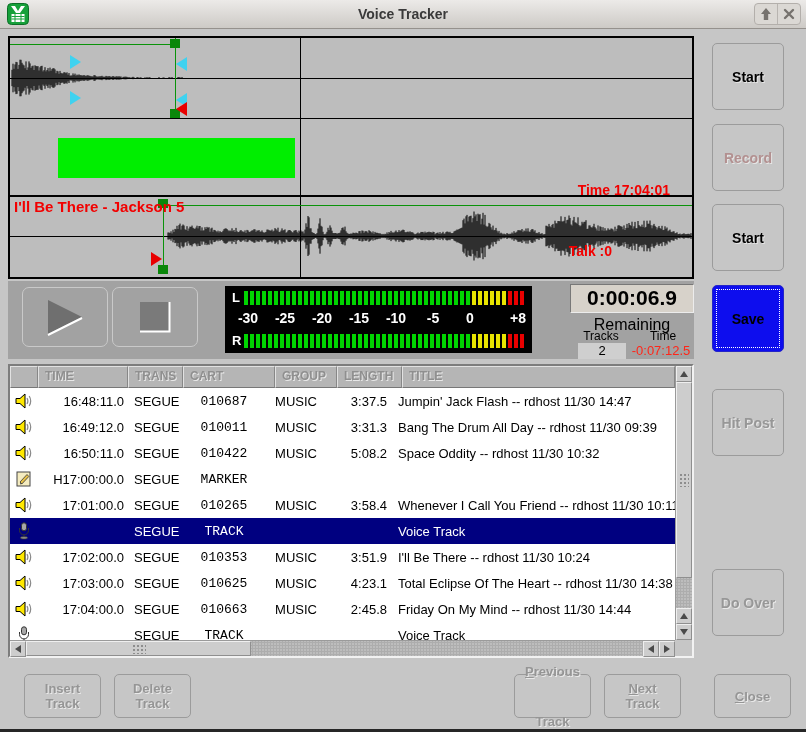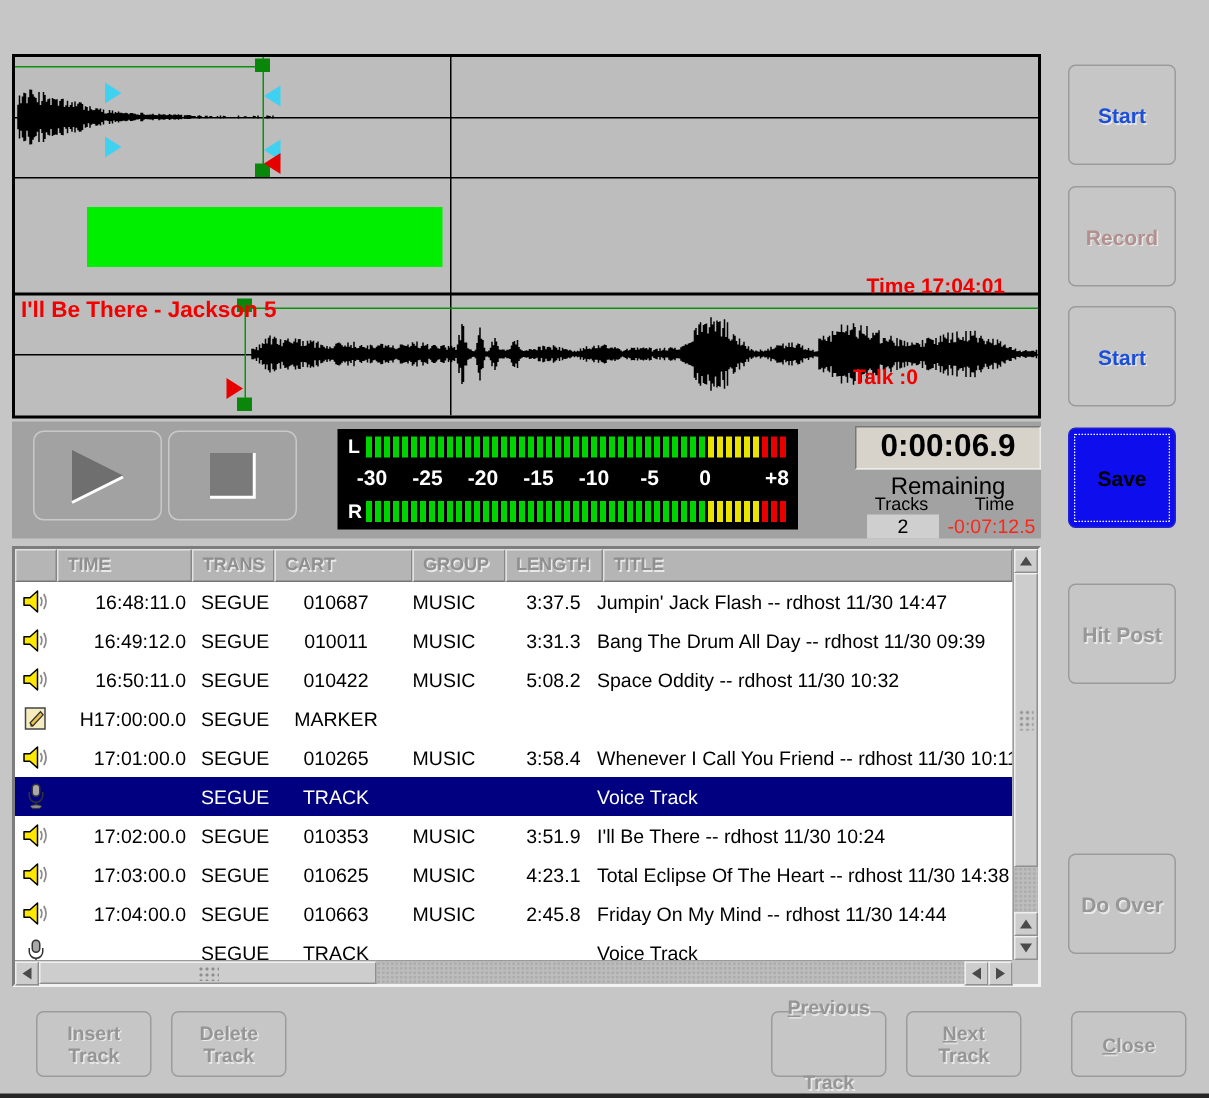--- a/index.html
+++ b/index.html
@@ -70,21 +70,21 @@
          border-right:1px solid #878787;border-bottom:1px solid #777;box-sizing:border-box;
          font-weight:bold;font-size:12px;color:#8f8f8f;text-shadow:1px 1px 0 #e8e8e8;
          padding-left:6px;line-height:19px;white-space:nowrap;overflow:hidden;}
   .log-body{position:absolute;left:0;top:22px;right:17px;bottom:2px;overflow:hidden;}
   .lrow{display:flex;height:26px;align-items:center;font-size:13px;color:#000;background:#fff;}
   .lrow.selected{background:#000080;color:#fff;}
   .lcell{box-sizing:border-box;white-space:nowrap;overflow:hidden;}
   .c0{width:28px;text-align:center;padding-top:2px;}
   .c1{width:90px;text-align:right;padding-right:4px;}
   .c2{width:55px;padding-left:6px;}
-  .c3{width:82px;text-align:center;}
+  .c3{width:82px;text-align:center;font-family:Liberation Mono, monospace;}
   .c4{width:62px;text-align:center;}
   .c5{width:65px;text-align:right;padding-right:5px;}
   .c6{flex:1;padding-left:6px;}
 
   
   .v-scroll{position:absolute;top:0;right:0;width:17px;height:274px;background:#c6c6c6;border-left:1px solid #9a9a9a;box-sizing:border-box;}
   .h-scroll{position:absolute;left:0;bottom:0;height:16px;right:17px;background:#c6c6c6;border-top:1px solid #9a9a9a;box-sizing:border-box;display:flex;}
   .sb-corner{position:absolute;right:0;bottom:0;width:17px;height:16px;background:#c6c6c6;}
   .sb-btn{width:16px;height:16px;background:#cdcdcd;border:1px solid;border-color:#efefef #8f8f8f #8f8f8f #efefef;
           box-sizing:border-box;display:flex;align-items:center;justify-content:center;flex:none;}
@@ -101,36 +101,59 @@
   .arrow{width:0;height:0;}
   .arr-up{border-left:4px solid transparent;border-right:4px solid transparent;border-bottom:6px solid #4a4a4a;}
   .arr-down{border-left:4px solid transparent;border-right:4px solid transparent;border-top:6px solid #4a4a4a;}
   .arr-left{border-top:4px solid transparent;border-bottom:4px solid transparent;border-right:6px solid #4a4a4a;}
   .arr-right{border-top:4px solid transparent;border-bottom:4px solid transparent;border-left:6px solid #4a4a4a;}
 
   
   .side-btn{position:absolute;left:712px;width:72px;height:67px;border:1px solid #9b9b9b;border-radius:5px;
             display:flex;align-items:center;justify-content:center;font-weight:bold;font-size:14px;
             box-sizing:border-box;text-align:center;background:transparent;}
-  .side-btn.green{color:#1d4ed8;text-shadow:1px 1px 0 #e6e6e6;text-align:right;}
+  .side-btn.green{color:#000000;text-shadow:1px 1px 0 #e6e6e6;text-align:right;}
   .side-btn.red{color:#b29090;text-shadow:1px 1px 0 #e6e6e6;}
   .side-btn.gray{color:#979797;text-shadow:1px 1px 0 #e9e9e9;}
   .side-btn.blue{background:#0d0dee;color:#000;border:1px solid #2424c8;
                  outline:1px dotted #fff;outline-offset:-5px;}
   .foot-btn{position:absolute;top:674px;width:77px;height:44px;border:1px solid #9b9b9b;border-radius:5px;
             display:flex;flex-direction:column;align-items:center;justify-content:center;
             font-weight:bold;font-size:13px;line-height:15px;color:#959595;
             text-shadow:1px 1px 0 #e9e9e9;box-sizing:border-box;background:transparent;}
   .foot-btn u, .side-btn u{text-decoration:underline;}
 </style>
 </head>
 <body>
 
 <div class="window">
 
+  <div class="titlebar">
+    <div class="app-icon">
+      <svg width="22" height="22" viewBox="0 0 22 22">
+        <rect x="0.5" y="0.5" width="21" height="21" rx="4" fill="#17a03a" stroke="#0c6e26"></rect>
+        <polygon points="4,3 8,3 11,8 14,3 18,3 13,10 9,10" fill="#fff"></polygon>
+        <rect x="4.5" y="11" width="13" height="8" fill="#fff"></rect>
+        <path d="M4.5 13.5 H17.5 M4.5 16 H17.5 M8 11 V19 M14 11 V19" stroke="#17a03a" stroke-width="1" fill="none"></path>
+      </svg>
+    </div>
+    <div class="win-title">Voice Tracker</div>
+    <div class="win-controls">
+      <div class="win-btn">
+        <svg width="14" height="14" viewBox="0 0 14 14">
+            <path d="M7 1 L12 7 H9.2 V13 H4.8 V7 H2 Z" fill="#76726e"></path>
+          </svg>
+      </div>
+      <div class="win-btn">
+        <svg width="12" height="12" viewBox="0 0 12 12">
+            <path d="M2 2 L10 10 M10 2 L2 10" stroke="#76726e" stroke-width="2.4" stroke-linecap="round"></path>
+          </svg>
+      </div>
+    </div>
+  </div>
 
   <div class="tracker-panel">
     <svg id="panel-svg" class="panel-svg" width="682" height="239">
         <path d="M0 80.5H682" stroke="#000" stroke-width="1" fill="none"></path>
         <path d="M0 158H682" stroke="#000" stroke-width="2" fill="none"></path>
         <path d="M290.5 0V239" stroke="#000" stroke-width="1" fill="none"></path>
         <path d="M0 40.5H682" stroke="#000" stroke-width="1" fill="none"></path>
         <path d="M0 198.5H682" stroke="#000" stroke-width="1" fill="none"></path>
         <path d="M2 31.8V48.2M3 25.7V54.3M4 30.8V49.2M5 26.4V53.6M6 23.9V56.1M7 24.2V55.8M8 30.9V49.1M9 26.9V53.1M10 21.7V58.3M11 21.8V58.2M12 24.8V55.2M13 26.5V53.5M14 27.4V52.6M15 30.2V49.8M16 23.4V56.6M17 32.0V48.0M18 29.4V50.6M19 23.4V56.6M20 25.4V54.6M21 29.9V50.1M22 28.2V51.8M23 27.6V52.4M24 32.0V48.0M25 27.3V52.7M26 28.0V52.0M27 28.3V51.7M28 28.2V51.8M29 32.5V47.5M30 29.3V50.7M31 28.0V52.0M32 27.8V52.2M33 33.4V46.6M34 32.1V47.9M35 29.2V50.8M36 33.4V46.6M37 32.0V48.0M38 30.1V49.9M39 33.3V46.7M40 29.6V50.4M41 32.8V47.2M42 31.1V48.9M43 30.2V49.8M44 30.3V49.7M45 31.4V48.6M46 35.2V44.8M47 32.8V47.2M48 33.3V46.7M49 35.8V44.2M50 32.9V47.1M51 34.9V45.1M52 35.5V44.5M53 35.3V44.7M54 34.2V45.8M55 34.4V45.6M56 35.2V44.8M57 34.3V45.7M58 36.7V43.3M59 35.0V45.0M60 37.6V42.4M61 37.6V42.4M62 37.4V42.6M63 35.4V44.6M64 37.1V42.9M65 35.6V44.4M66 37.6V42.4M67 36.6V43.4M68 37.3V42.7M69 36.4V43.6M70 37.2V42.8M71 37.2V42.8M72 37.5V42.5M73 37.5V42.5M74 37.1V42.9M75 37.5V42.5M76 38.1V41.9M77 37.3V42.7M78 37.3V42.7M79 37.7V42.3M80 37.9V42.1M81 38.4V41.6M82 38.3V41.7M83 38.6V41.4M84 37.2V42.8M85 37.2V42.8M86 38.2V41.8M87 38.7V41.3M88 38.5V41.5M89 38.5V41.5M90 38.3V41.7M91 38.3V41.7M92 37.8V42.2M93 38.7V41.3M94 38.7V41.3M95 38.8V41.2M96 37.9V42.1M97 38.3V41.7M98 38.5V41.5M99 38.1V41.9M100 38.3V41.7M101 38.9V41.1M102 38.6V41.4M103 38.0V42.0M104 38.5V41.5M105 38.9V41.1M106 38.4V41.6M107 38.3V41.7M108 38.7V41.3M109 38.2V41.8M110 38.7V41.3M111 38.5V41.5M113 38.9V41.1M114 38.8V41.2M115 38.7V41.3M116 38.7V41.3M117 38.9V41.1M118 39.3V40.7M119 39.3V40.7M120 39.3V40.7M122 39.2V40.8M123 38.8V41.2M124 39.3V40.7M127 39.1V40.9M128 39.1V40.9M130 39.4V40.6M131 39.4V40.6M135 39.3V40.7M137 39.0V41.0M139 39.1V40.9M140 39.4V40.6M149 39.0V41.0M153 39.5V40.5M154 39.5V40.5M159 39.1V40.9M160 39.4V40.6M162 39.0V41.0M168 39.0V41.0M169 39.2V40.8M170 39.3V40.7M172 39.0V41.0" stroke="#000" stroke-width="1" fill="none"></path>
         <path d="M158 194.5V201.5M159 194.5V201.5M160 195.0V201.0M161 193.3V202.7M162 195.5V200.5M163 191.7V204.3M164 194.0V202.0M165 190.9V205.1M166 191.3V204.7M167 187.8V208.2M168 191.0V205.0M169 187.1V208.9M170 185.6V210.4M171 191.6V204.4M172 187.8V208.2M173 186.5V209.5M174 187.5V208.5M175 191.3V204.7M176 192.0V204.0M177 188.2V207.8M178 192.8V203.2M179 190.5V205.5M180 188.6V207.4M181 189.0V207.0M182 187.6V208.4M183 189.8V206.2M184 190.5V205.5M185 191.0V205.0M186 189.6V206.4M187 187.7V208.3M188 190.4V205.6M189 188.1V207.9M190 188.0V208.0M191 192.6V203.4M192 189.4V206.6M193 192.6V203.4M194 192.3V203.7M195 189.2V206.8M196 191.0V205.0M197 188.9V207.1M198 189.9V206.1M199 189.2V206.8M200 193.8V202.2M201 190.5V205.5M202 189.7V206.3M203 193.8V202.2M204 191.9V204.1M205 192.1V203.9M206 193.1V202.9M207 194.2V201.8M208 192.7V203.3M209 194.5V201.5M210 193.1V202.9M211 194.1V201.9M212 194.2V201.8M213 192.8V203.2M214 191.2V204.8M215 190.6V205.4M216 190.3V205.7M217 191.0V205.0M218 192.2V203.8M219 193.2V202.8M220 192.4V203.6M221 193.2V202.8M222 190.3V205.7M223 193.2V202.8M224 192.0V204.0M225 194.0V202.0M226 189.9V206.1M227 193.3V202.7M228 194.2V201.8M229 194.0V202.0M230 192.7V203.3M231 192.0V204.0M232 193.4V202.6M233 193.5V202.5M234 194.2V201.8M235 192.4V203.6M236 194.9V201.1M237 191.9V204.1M238 192.4V203.6M239 193.8V202.2M240 194.1V201.9M241 193.1V202.9M242 192.4V203.6M243 192.3V203.7M244 191.2V204.8M245 191.4V204.6M246 193.9V202.1M247 192.4V203.6M248 192.8V203.2M249 192.0V204.0M250 193.6V202.4M251 193.7V202.3M252 192.4V203.6M253 194.1V201.9M254 194.8V201.2M255 194.4V201.6M256 193.9V202.1M257 191.6V204.4M258 191.6V204.4M259 192.2V203.8M260 192.5V203.5M261 192.7V203.3M262 191.6V204.4M263 193.5V202.5M264 192.7V203.3M265 190.1V205.9M266 191.2V204.8M267 192.5V203.5M268 189.7V206.3M269 193.8V202.2M270 194.1V201.9M271 192.6V203.4M272 190.4V205.6M273 192.5V203.5M274 192.1V203.9M275 191.4V204.6M276 194.8V201.2M277 194.2V201.8M278 192.6V203.4M279 192.0V204.0M280 192.0V204.0M281 193.0V203.0M282 194.2V201.8M283 194.5V201.5M284 192.7V203.3M285 192.4V203.6M286 192.0V204.0M287 193.7V202.3M288 195.2V200.8M289 192.6V203.4M290 193.8V202.2M291 192.5V203.5M292 193.8V202.2M293 193.4V202.6M294 195.4V200.6M295 191.6V204.4M296 185.3V210.7M297 188.9V207.1M298 178.0V218.0M299 179.3V216.7M300 190.4V205.6M301 190.3V205.7M302 194.1V201.9M303 194.8V201.2M304 195.0V201.0M305 196.0V200.0M306 196.2V199.8M307 195.1V200.9M308 190.6V205.4M309 185.5V210.5M310 180.3V215.7M311 187.8V208.2M312 188.7V207.3M313 193.8V202.2M314 196.2V199.8M315 196.4V199.6M316 195.6V200.4M317 193.8V202.2M318 189.8V206.2M319 192.1V203.9M320 187.4V208.6M321 189.6V206.4M322 192.7V203.3M323 195.0V201.0M324 195.2V200.8M325 195.0V201.0M326 195.0V201.0M327 195.9V200.1M328 195.2V200.8M329 195.1V200.9M330 194.7V201.3M331 192.4V203.6M332 190.0V206.0M333 189.4V206.6M334 191.7V204.3M335 188.6V207.4M336 193.3V202.7M337 194.8V201.2M338 195.5V200.5M339 196.0V200.0M340 195.8V200.2M341 195.5V200.5M342 195.8V200.2M343 194.7V201.3M344 194.9V201.1M345 195.3V200.7M346 194.6V201.4M347 195.0V201.0M348 195.5V200.5M349 193.2V202.8M350 193.1V202.9M351 195.3V200.7M352 192.5V203.5M353 192.8V203.2M354 194.9V201.1M355 193.4V202.6M356 193.1V202.9M357 193.6V202.4M358 195.1V200.9M359 192.2V203.8M360 193.0V203.0M361 193.9V202.1M362 195.2V200.8M363 193.4V202.6M364 195.8V200.2M365 193.9V202.1M366 194.9V201.1M367 194.7V201.3M368 195.0V201.0M369 195.6V200.4M370 195.2V200.8M371 195.9V200.1M372 196.5V199.5M373 195.9V200.1M374 196.5V199.5M375 195.8V200.2M376 196.2V199.8M377 194.4V201.6M378 195.9V200.1M379 194.0V202.0M380 194.9V201.1M381 192.9V203.1M382 194.6V201.4M383 194.4V201.6M384 194.8V201.2M385 193.7V202.3M386 192.5V203.5M387 194.2V201.8M388 194.2V201.8M389 192.1V203.9M390 193.9V202.1M391 192.8V203.2M392 192.3V203.7M393 191.6V204.4M394 192.0V204.0M395 194.1V201.9M396 194.4V201.6M397 193.9V202.1M398 193.6V202.4M399 194.3V201.7M400 193.3V202.7M401 194.3V201.7M402 194.1V201.9M403 194.6V201.4M404 195.7V200.3M405 196.4V199.6M406 195.9V200.1M407 195.3V200.7M408 194.5V201.5M409 195.7V200.3M410 195.1V200.9M411 193.9V202.1M412 194.0V202.0M413 193.9V202.1M414 195.3V200.7M415 193.6V202.4M416 195.0V201.0M417 194.2V201.8M418 194.2V201.8M419 193.7V202.3M420 194.3V201.7M421 194.0V202.0M422 195.0V201.0M423 193.7V202.3M424 194.0V202.0M425 196.3V199.7M426 195.4V200.6M427 194.9V201.1M428 194.5V201.5M429 196.0V200.0M430 194.1V201.9M431 195.9V200.1M432 195.1V200.9M433 193.8V202.2M434 195.7V200.3M435 195.6V200.4M436 194.1V201.9M437 193.5V202.5M438 193.8V202.2M439 194.5V201.5M440 193.8V202.2M441 195.1V200.9M442 195.2V200.8M443 195.0V201.0M444 193.5V202.5M445 192.9V203.1M446 192.5V203.5M447 191.5V204.5M448 191.9V204.1M449 191.0V205.0M450 190.6V205.4M451 190.1V205.9M452 189.6V206.4M453 182.2V213.8M454 180.6V215.4M455 185.4V210.6M456 178.3V217.7M457 176.9V219.1M458 183.4V212.6M459 178.7V217.3M460 178.0V218.0M461 177.7V218.3M462 184.3V211.7M463 180.2V215.8M464 173.5V222.5M465 178.4V217.6M466 176.4V219.6M467 183.0V213.0M468 175.7V220.3M469 176.7V219.3M470 176.2V219.8M471 186.3V209.7M472 180.7V215.3M473 174.8V221.2M474 186.6V209.4M475 176.9V219.1M476 187.8V208.2M477 189.1V206.9M478 188.3V207.7M479 184.9V211.1M480 185.8V210.2M481 189.3V206.7M482 191.6V204.4M483 187.6V208.4M484 192.3V203.7M485 191.9V204.1M486 189.9V206.1M487 192.7V203.3M488 194.5V201.5M489 192.9V203.1M490 195.6V200.4M491 194.7V201.3M492 195.5V200.5M493 196.4V199.6M494 195.6V200.4M495 196.2V199.8M496 196.5V199.5M497 195.0V201.0M498 195.8V200.2M499 196.3V199.7M500 195.7V200.3M501 195.9V200.1M502 194.5V201.5M503 195.6V200.4M504 193.2V202.8M505 194.8V201.2M506 194.5V201.5M507 193.6V202.4M508 192.1V203.9M509 192.3V203.7M510 192.3V203.7M511 192.5V203.5M512 191.0V205.0M513 194.1V201.9M514 192.5V203.5M515 193.3V202.7M516 190.5V205.5M517 193.4V202.6M518 190.3V205.7M519 193.5V202.5M520 194.0V202.0M521 192.2V203.8M522 191.0V205.0M523 191.4V204.6M524 193.6V202.4M525 192.3V203.7M526 195.2V200.8M527 194.8V201.2M528 195.4V200.6M529 194.0V202.0M530 195.7V200.3M531 195.9V200.1M532 195.1V200.9M533 196.5V199.5M534 196.3V199.7M535 196.1V199.9M536 187.7V208.3M537 187.9V208.1M538 188.8V207.2M539 185.9V210.1M540 188.3V207.7M541 189.3V206.7M542 186.9V209.1M543 185.9V210.1M544 189.8V206.2M545 182.7V213.3M546 185.3V210.7M547 185.4V210.6M548 183.0V213.0M549 183.1V212.9M550 183.3V212.7M551 178.3V217.7M552 183.4V212.6M553 183.6V212.4M554 182.8V213.2M555 178.9V217.1M556 185.3V210.7M557 182.1V213.9M558 181.7V214.3M559 177.5V218.5M560 180.0V216.0M561 186.5V209.5M562 187.6V208.4M563 182.4V213.6M564 178.9V217.1M565 184.3V211.7M566 184.7V211.3M567 185.7V210.3M568 179.3V216.7M569 187.1V208.9M570 188.3V207.7M571 187.4V208.6M572 183.8V212.2M573 185.5V210.5M574 183.9V212.1M575 183.8V212.2M576 182.2V213.8M577 191.0V205.0M578 190.7V205.3M579 187.4V208.6M580 187.4V208.6M581 189.1V206.9M582 189.8V206.2M583 188.4V207.6M584 185.8V210.2M585 189.2V206.8M586 190.5V205.5M587 192.5V203.5M588 187.4V208.6M589 192.9V203.1M590 188.3V207.7M591 188.9V207.1M592 192.4V203.6M593 189.2V206.8M594 192.8V203.2M595 190.2V205.8M596 192.6V203.4M597 192.4V203.6M598 190.3V205.7M599 191.6V204.4M600 191.9V204.1M601 190.5V205.5M602 190.7V205.3M603 191.5V204.5M604 193.4V202.6M605 188.7V207.3M606 193.1V202.9M607 190.8V205.2M608 187.5V208.5M609 187.2V208.8M610 187.9V208.1M611 188.4V207.6M612 188.7V207.3M613 191.3V204.7M614 187.4V208.6M615 192.0V204.0M616 190.1V205.9M617 185.9V210.1M618 189.8V206.2M619 185.0V211.0M620 187.0V209.0M621 187.9V208.1M622 183.7V212.3M623 190.6V205.4M624 188.3V207.7M625 183.9V212.1M626 190.2V205.8M627 190.2V205.8M628 183.0V213.0M629 187.1V208.9M630 188.3V207.7M631 188.7V207.3M632 186.6V209.4M633 189.1V206.9M634 182.7V213.3M635 189.7V206.3M636 188.9V207.1M637 182.7V213.3M638 185.8V210.2M639 185.7V210.3M640 182.5V213.5M641 187.2V208.8M642 190.3V205.7M643 187.4V208.6M644 185.9V210.1M645 187.9V208.1M646 189.1V206.9M647 191.5V204.5M648 189.5V206.5M649 188.0V208.0M650 190.1V205.9M651 190.9V205.1M652 187.8V208.2M653 192.1V203.9M654 191.8V204.2M655 188.3V207.7M656 190.8V205.2M657 189.5V206.5M658 193.2V202.8M659 192.4V203.6M660 191.6V204.4M661 193.8V202.2M662 194.2V201.8M663 193.4V202.6M664 193.3V202.7M665 195.3V200.7M666 195.1V200.9M667 194.3V201.7M668 196.2V199.8M669 196.0V200.0M670 195.6V200.4M671 196.6V199.4M672 196.1V199.9M673 195.8V200.2M674 195.3V200.7M675 196.2V199.8M676 196.2V199.8M677 196.1V199.9M678 195.8V200.2M679 195.9V200.1M680 196.5V199.5M681 195.1V200.9" stroke="#000" stroke-width="1" fill="none"></path>

